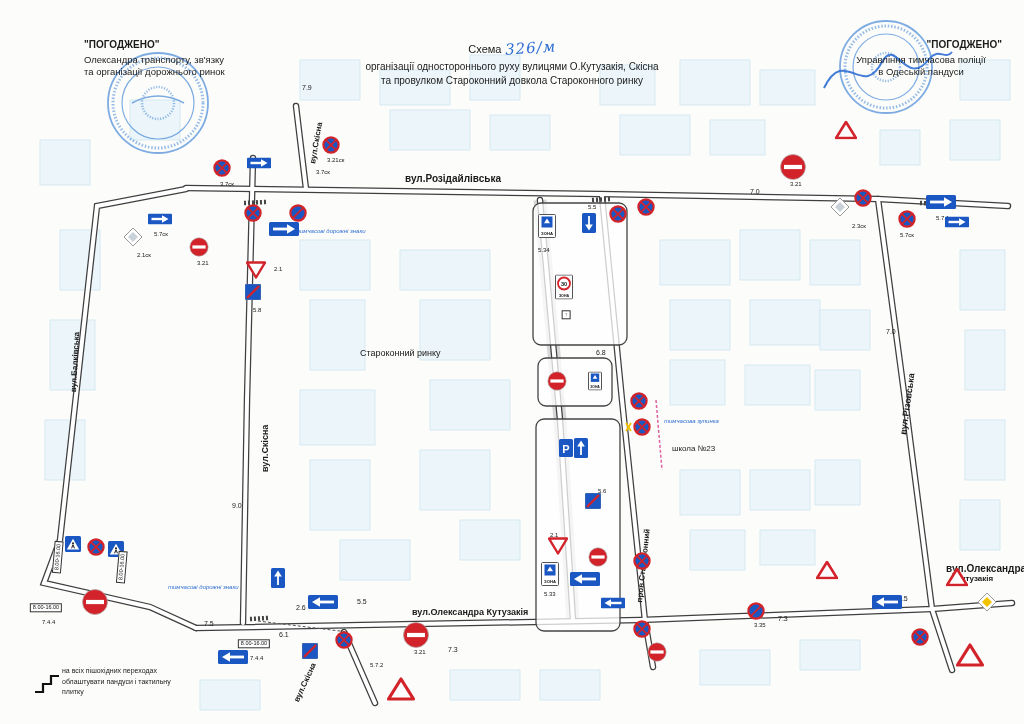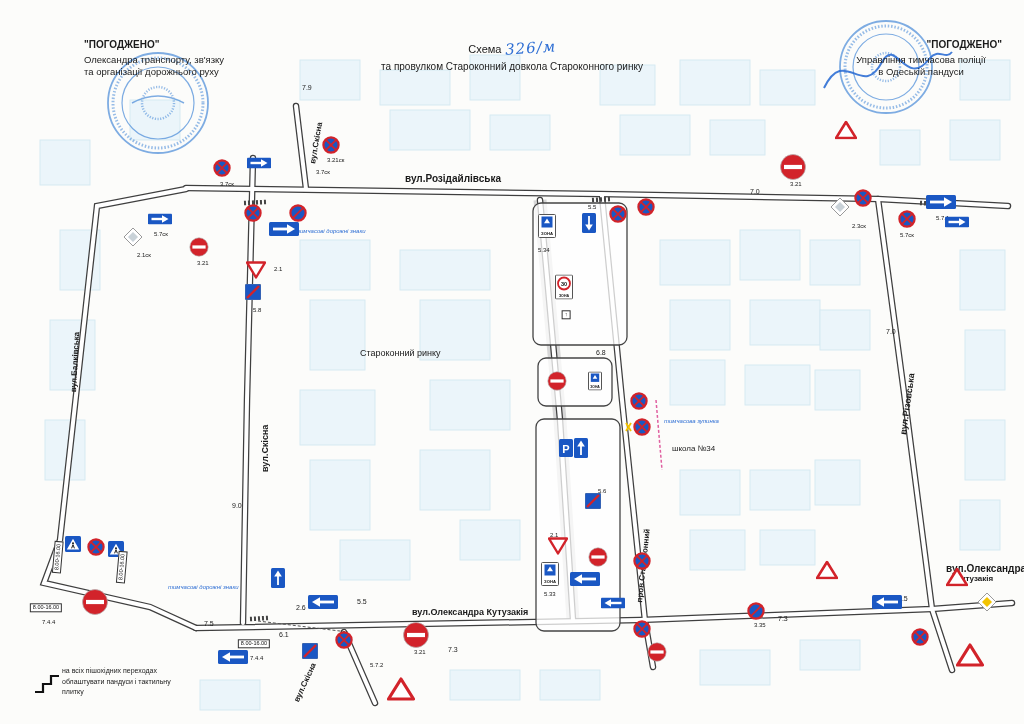--- a/index.html
+++ b/index.html
@@ -155,28 +155,29 @@
   <path d="M824 88 C 845 45, 862 100, 882 62 C 896 36, 906 90, 930 58 C 938 48, 946 60, 952 52" fill="none" stroke="#2f6fd4" stroke-width="2" opacity="0.9"></path>
 
   <g transform="translate(33,668)">
     <path d="M2 24 h8 v-8 h8 v-8 h8" fill="none" stroke="#111" stroke-width="2.2"></path>
   </g>
 </svg>
 
 <div id="hdr-left" class="hdr">
   <div class="approved">"ПОГОДЖЕНО"</div>
   <div>Олександра транспорту, зв'язку</div>
-  <div>та організації дорожнього руху</div>
+  <div>та організації дорожнього ринок</div>
 </div>
 
 <div id="hdr-center" class="hdr">
   <div class="scheme-line1">
     <span>Схема</span>
     <span class="handnum">326/м</span>
   </div>
+  <div>організації одностороннього руху вулицями О.Кутузакія, Скісна</div>
   <div>та провулком Староконний довкола Староконного ринку</div>
 </div>
 
 <div id="hdr-right" class="hdr">
   <div class="approved">"ПОГОДЖЕНО"</div>
   <div>Управління тимчасова поліції</div>
   <div>в Одеській пандуси</div>
 </div>
 
 <div id="label-layer">
@@ -184,21 +185,21 @@
     <div class="map-label bold" style="left: 261px; top: 472px; font-size: 9px; transform: rotate(-90deg);">вул.Скісна</div>
     <div class="map-label bold" style="left: 309px; top: 163px; font-size: 8px; transform: rotate(-80deg);">вул.Скісна</div>
     <div class="map-label bold" style="left: 293px; top: 700px; font-size: 8px; transform: rotate(-65deg);">вул.Скісна</div>
     <div class="map-label bold" style="left: 70px; top: 392px; font-size: 8px; transform: rotate(-87deg);">вул.Балківська</div>
     <div class="map-label bold" style="left: 412px; top: 608px; font-size: 9px;">вул.Олександра Кутузакія</div>
     <div class="map-label bold" style="left: 899px; top: 434px; font-size: 9px; transform: rotate(-82deg);">вул.Різовська</div>
     <div class="map-label bold" style="left: 636px; top: 602px; font-size: 8px; transform: rotate(-84deg);">пров.Староконний</div>
     <div class="map-label bold" style="left: 946px; top: 564px; font-size: 10px;">вул.Олександра</div>
     <div class="map-label bold" style="left: 956px; top: 575px; font-size: 8px;">Кутузакія</div>
     <div class="map-label" style="left: 360px; top: 349px; font-size: 9px;">Староконний ринку</div>
-    <div class="map-label" style="left: 672px; top: 445px; font-size: 8px;">школа №34</div>
+    <div class="map-label" style="left: 672px; top: 445px; font-size: 8px;">школа №23</div>
     <div class="map-label" style="left: 302px; top: 84px; font-size: 7px;">7.9</div>
     <div class="map-label" style="left: 750px; top: 188px; font-size: 7px;">7.0</div>
     <div class="map-label" style="left: 886px; top: 328px; font-size: 7px;">7.0</div>
     <div class="map-label" style="left: 232px; top: 502px; font-size: 7px;">9.0</div>
     <div class="map-label" style="left: 596px; top: 349px; font-size: 7px;">6.8</div>
     <div class="map-label" style="left: 778px; top: 615px; font-size: 7px;">7.3</div>
     <div class="map-label" style="left: 448px; top: 646px; font-size: 7px;">7.3</div>
     <div class="map-label" style="left: 357px; top: 598px; font-size: 7px;">5.5</div>
     <div class="map-label" style="left: 898px; top: 595px; font-size: 7px;">5.5</div>
     <div class="map-label" style="left: 279px; top: 631px; font-size: 7px;">6.1</div>

